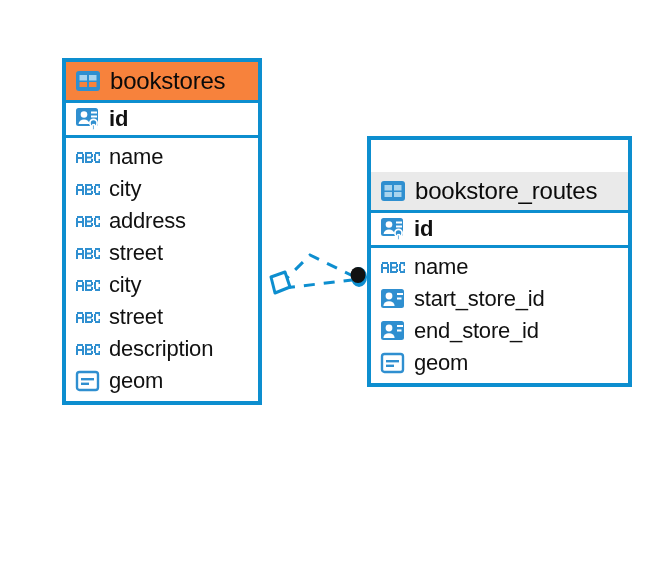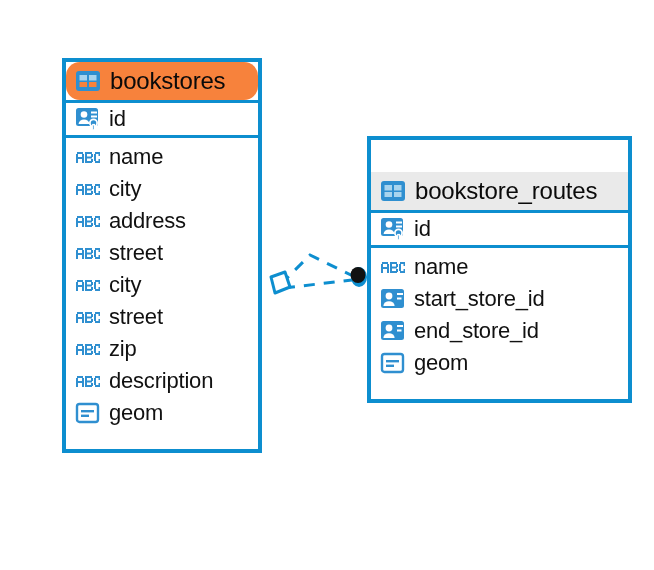--- a/index.html
+++ b/index.html
@@ -18,48 +18,48 @@
     box-sizing:border-box;
     border:4px solid #0d8ecf;
     background:#ffffff;
   }
   .entity-header{
     display:flex;align-items:center;
     gap:9px;
     padding:5px 9px;
     box-sizing:border-box;
   }
-  .entity-header.selected{background:#f7823c;border-radius:14px;}
+  .entity-header.selected{background:#f7823c;}
   .entity-header.normal{background:#eaeaea;margin-top:32px;}
   .entity-title{
     font-size:24px;
     color:#0a0a0a;
     letter-spacing:-0.2px;
     white-space:nowrap;
   }
 
   .pk-section{
     border-top:3px solid #0d8ecf;
     border-bottom:3px solid #0d8ecf;
   }
-  .field-section{padding:3px 0 20px 0;}
+  .field-section{padding:3px 0 4px 0;}
 
   .field-row{
     display:flex;align-items:center;
     gap:8px;
     padding:3px 9px;
     box-sizing:border-box;
   }
   .field-name{
     font-size:22px;
     color:#111111;
     white-space:nowrap;
     letter-spacing:-0.2px;
   }
-  .field-name.pk{font-weight:normal;}
+  .field-name.pk{font-weight:bold;}
 
   
   .icon{display:block;flex:0 0 auto;}
 
   
   #connector{position:absolute;left:0;top:0;pointer-events:none;}
 </style>
 </head>
 <body>
 
@@ -241,40 +241,20 @@
             <rect x="16" y="14" width="2" height="3" fill="#2f8fd0"></rect>
             <rect x="11" y="7" width="6" height="2" fill="#2f8fd0"></rect>
             <rect x="11" y="11.5" width="6" height="2" fill="#2f8fd0"></rect>
             <rect x="11" y="16" width="6" height="2" fill="#2f8fd0"></rect>
             <rect x="19" y="9" width="2" height="7" fill="#2f8fd0"></rect>
             <rect x="20" y="7" width="5" height="2" fill="#2f8fd0"></rect>
             <rect x="20" y="16" width="5" height="2" fill="#2f8fd0"></rect>
             <rect x="23.5" y="9" width="1.5" height="2" fill="#2f8fd0"></rect>
             <rect x="23.5" y="14" width="1.5" height="2" fill="#2f8fd0"></rect>
           </svg>
-          <span class="field-name">zip</span>
-        </div>
-        <div class="field-row">
-          <svg class="icon" width="26" height="24" viewBox="0 0 26 24">
-            <rect x="1" y="9" width="2" height="9" fill="#2f8fd0"></rect>
-            <rect x="7" y="9" width="2" height="9" fill="#2f8fd0"></rect>
-            <rect x="2" y="7" width="6" height="2" fill="#2f8fd0"></rect>
-            <rect x="2" y="12" width="6" height="2" fill="#2f8fd0"></rect>
-            <rect x="10" y="7" width="2" height="11" fill="#2f8fd0"></rect>
-            <rect x="16" y="9" width="2" height="3" fill="#2f8fd0"></rect>
-            <rect x="16" y="14" width="2" height="3" fill="#2f8fd0"></rect>
-            <rect x="11" y="7" width="6" height="2" fill="#2f8fd0"></rect>
-            <rect x="11" y="11.5" width="6" height="2" fill="#2f8fd0"></rect>
-            <rect x="11" y="16" width="6" height="2" fill="#2f8fd0"></rect>
-            <rect x="19" y="9" width="2" height="7" fill="#2f8fd0"></rect>
-            <rect x="20" y="7" width="5" height="2" fill="#2f8fd0"></rect>
-            <rect x="20" y="16" width="5" height="2" fill="#2f8fd0"></rect>
-            <rect x="23.5" y="9" width="1.5" height="2" fill="#2f8fd0"></rect>
-            <rect x="23.5" y="14" width="1.5" height="2" fill="#2f8fd0"></rect>
-          </svg>
           <span class="field-name">description</span>
         </div>
         <div class="field-row">
           <svg class="icon" width="26" height="24" viewBox="0 0 26 24">
             <rect x="2" y="3" width="21" height="18" rx="2.5" fill="#ffffff" stroke="#2f8fd0" stroke-width="2.4"></rect>
             <rect x="6" y="9" width="13" height="2.4" fill="#2f8fd0"></rect>
             <rect x="6" y="13.6" width="8" height="2.4" fill="#2f8fd0"></rect>
           </svg>
           <span class="field-name">geom</span>
         </div>

